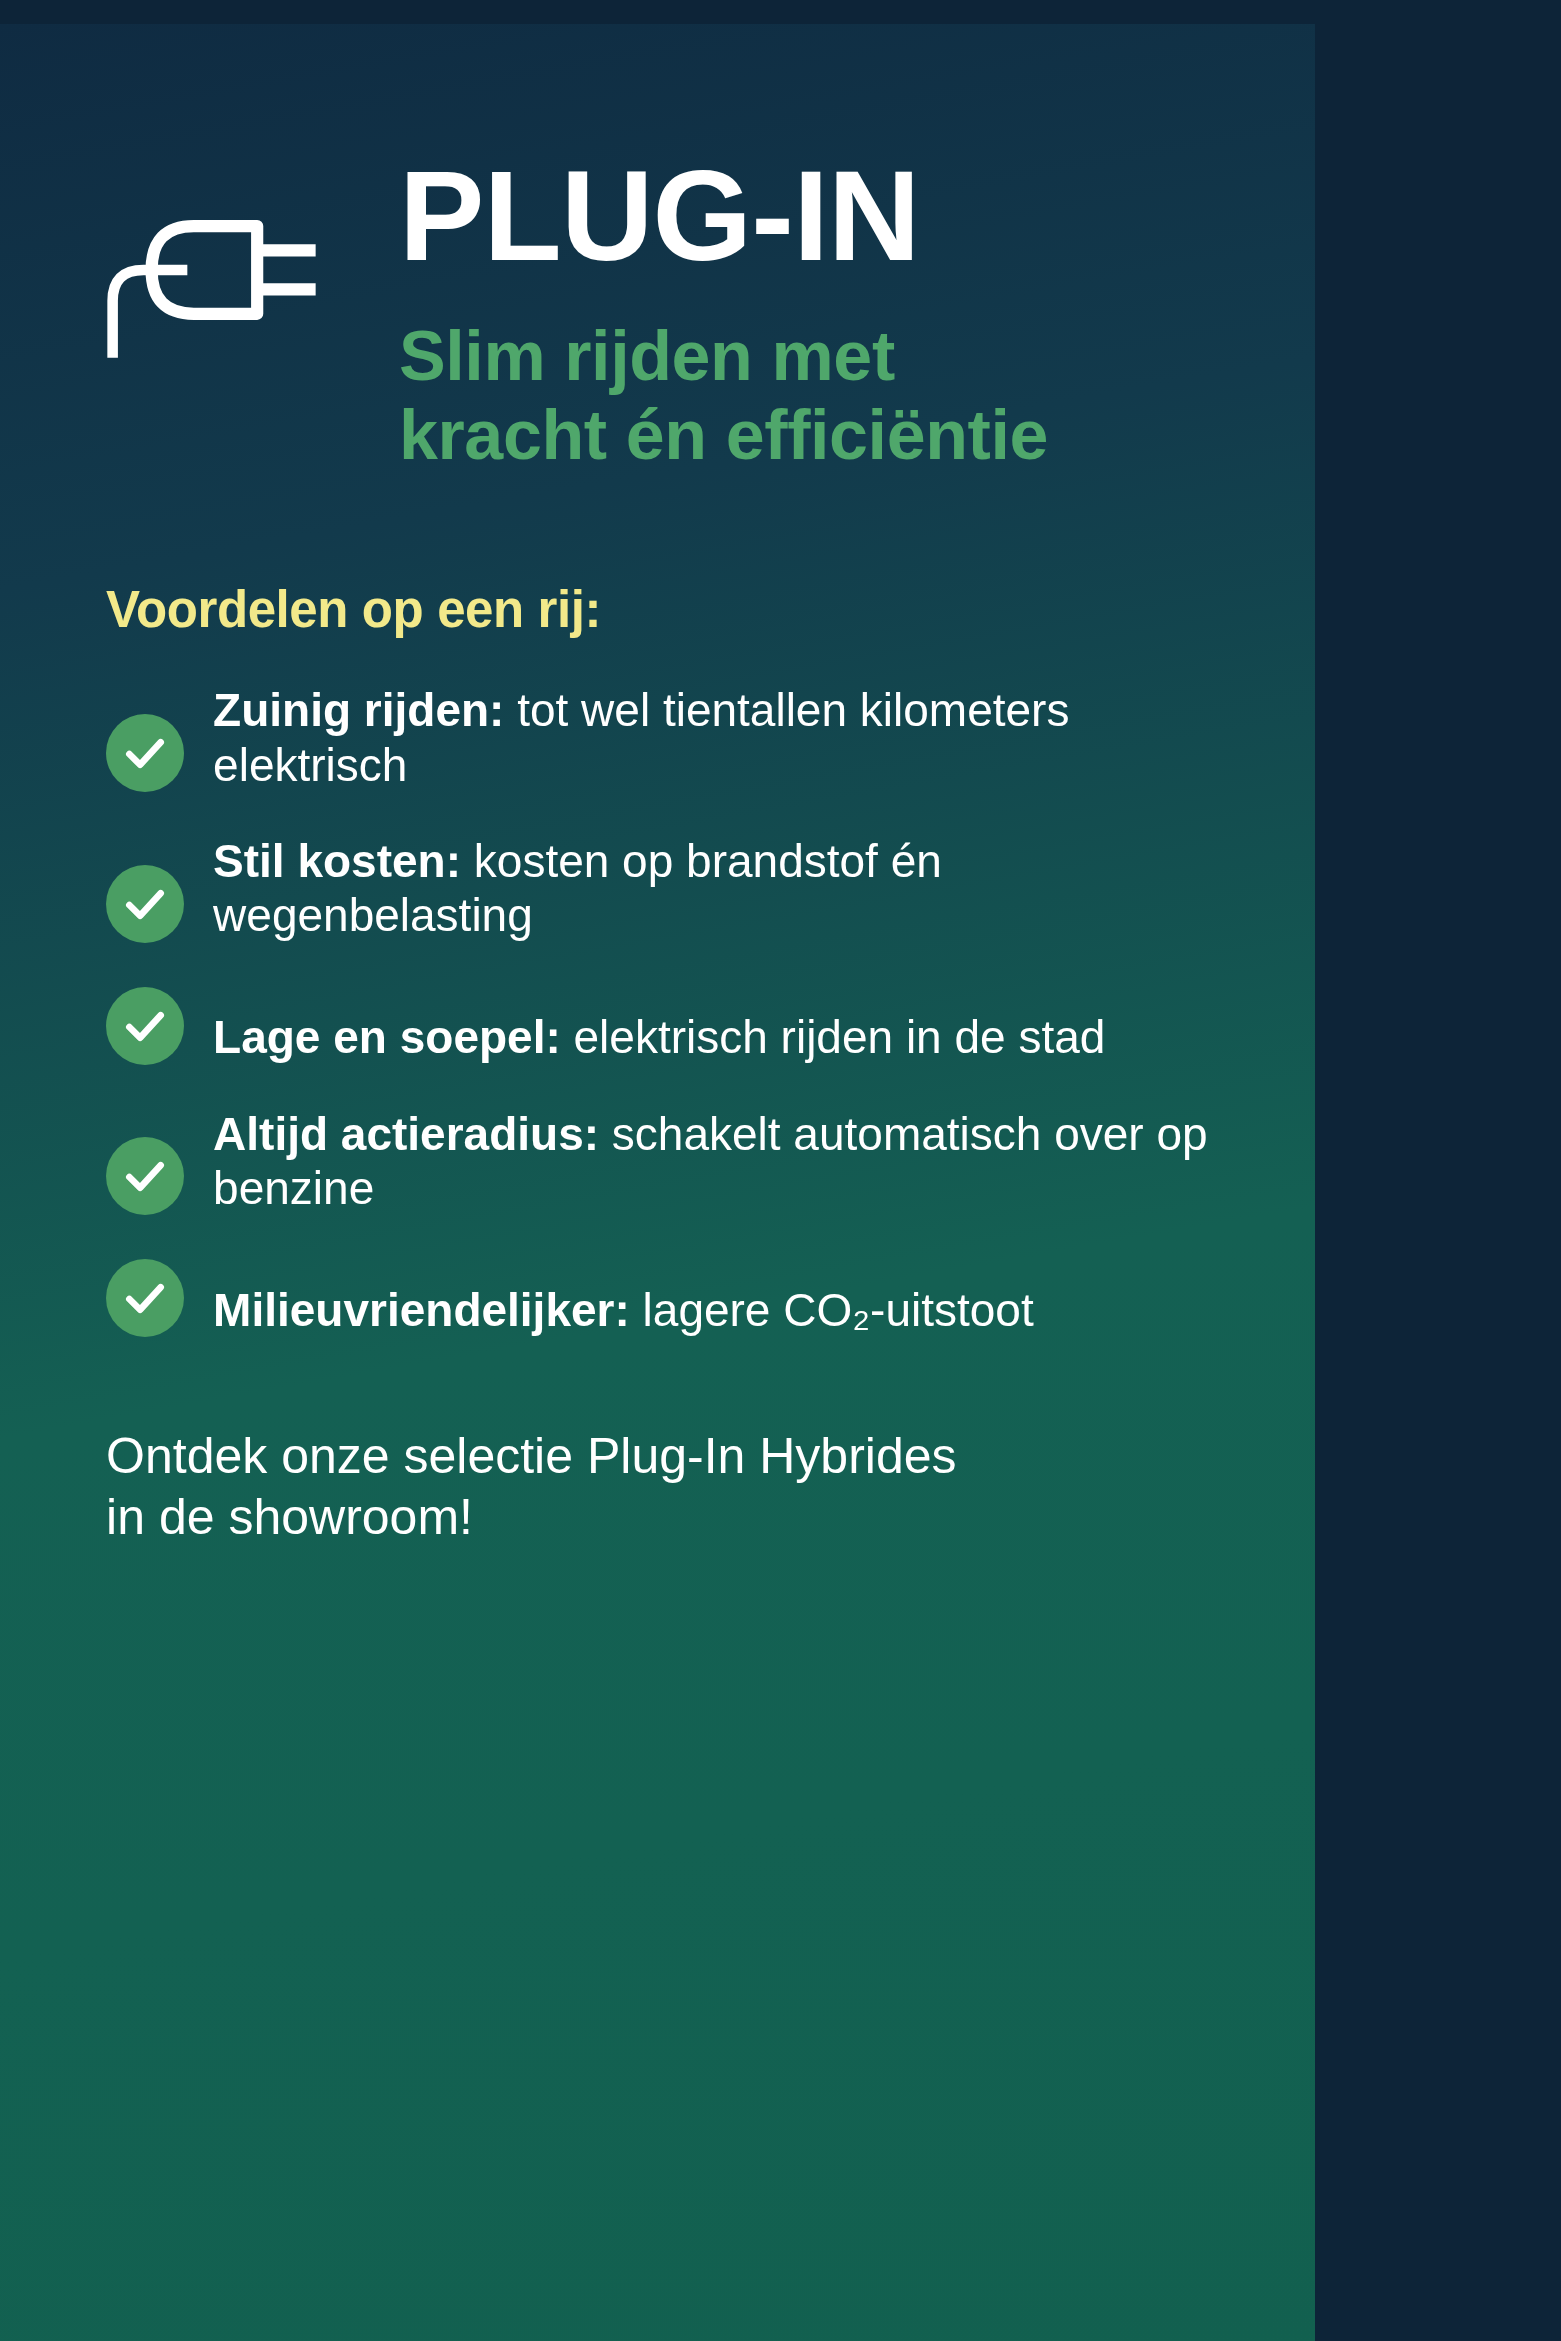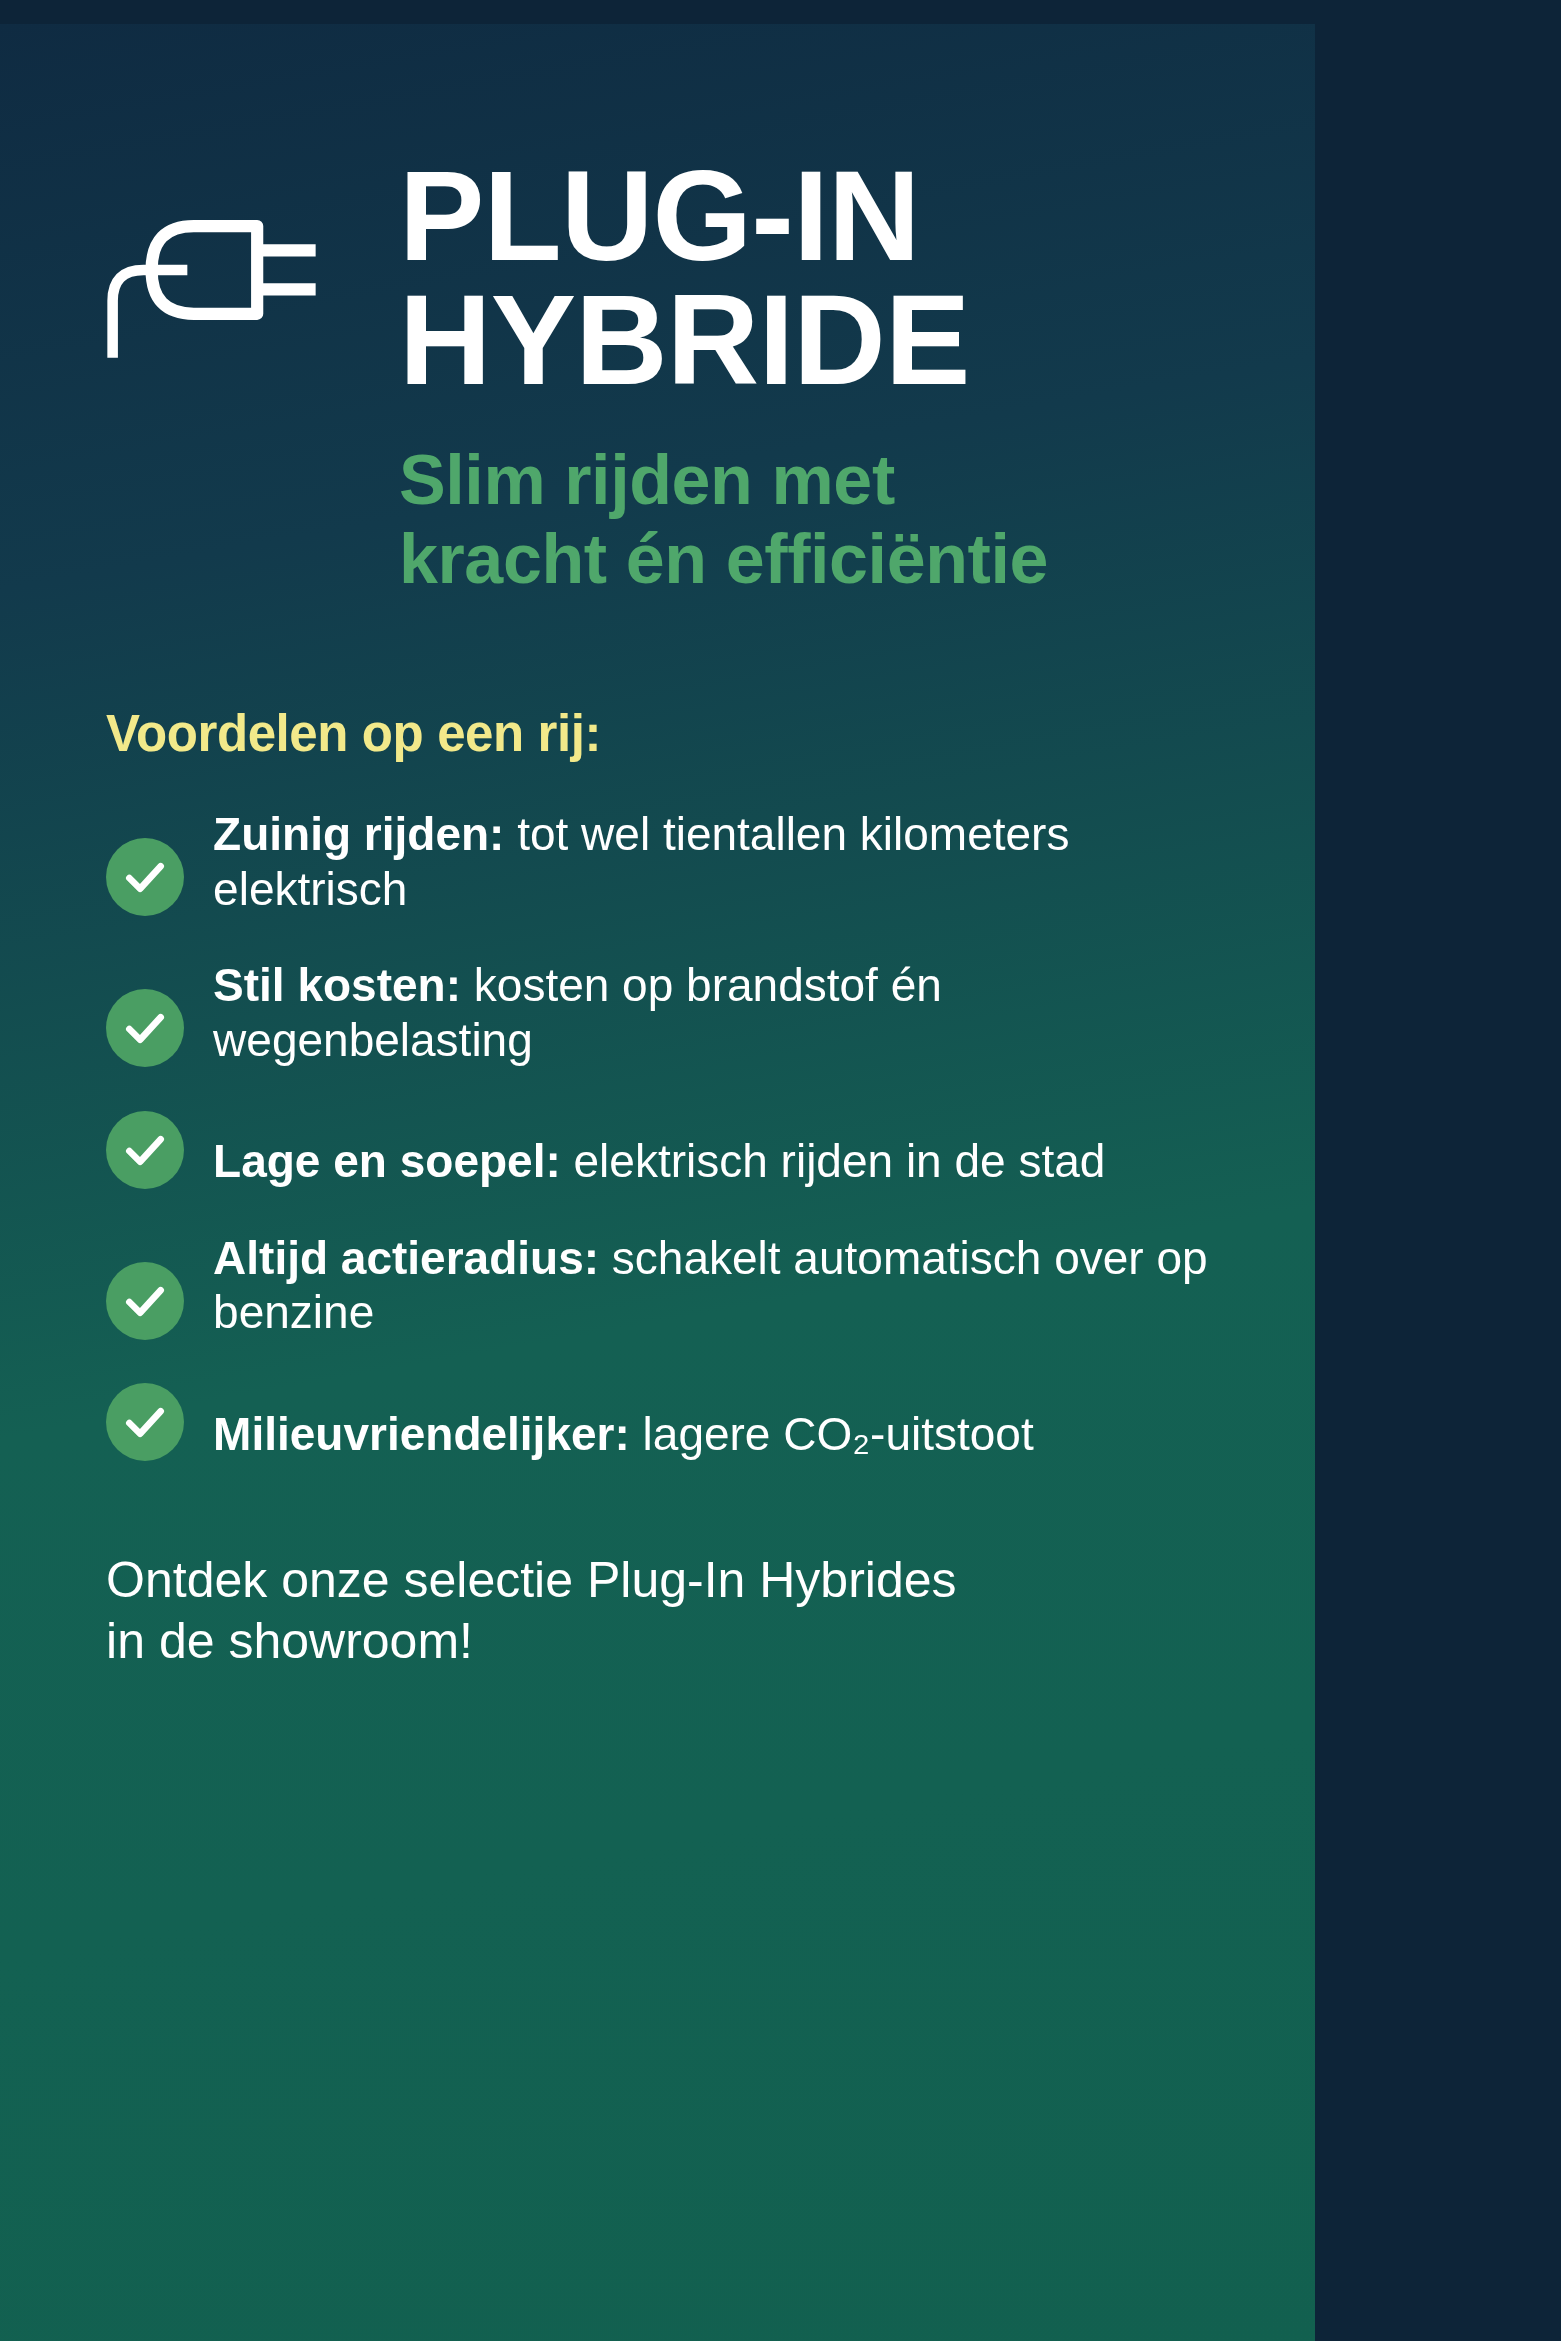--- a/index.html
+++ b/index.html
@@ -146,21 +146,20 @@
         <path d="M118 58 L196 58 L196 166 L118 166 Q66 166 66 112 Q66 58 118 58 Z" fill="none" stroke="#ffffff" stroke-width="15" stroke-linejoin="round"></path>
 
         <line x1="196" y1="88" x2="268" y2="88" stroke="#ffffff" stroke-width="15" stroke-linecap="butt"></line>
         <line x1="196" y1="136" x2="268" y2="136" stroke="#ffffff" stroke-width="15" stroke-linecap="butt"></line>
       </svg>
     </div>
 
     <div class="title-block">
       <h1 class="title">
         <span class="line1">PLUG-IN</span>
-        <span class="line2">HYBRIDE</span>
       </h1>
       <p class="subtitle">
         <span class="sline">Slim rijden met</span>
         <span class="sline">kracht én efficiëntie</span>
       </p>
     </div>
 
   </div>
 
   <div class="benefits-heading">Voordelen op een rij:</div>

